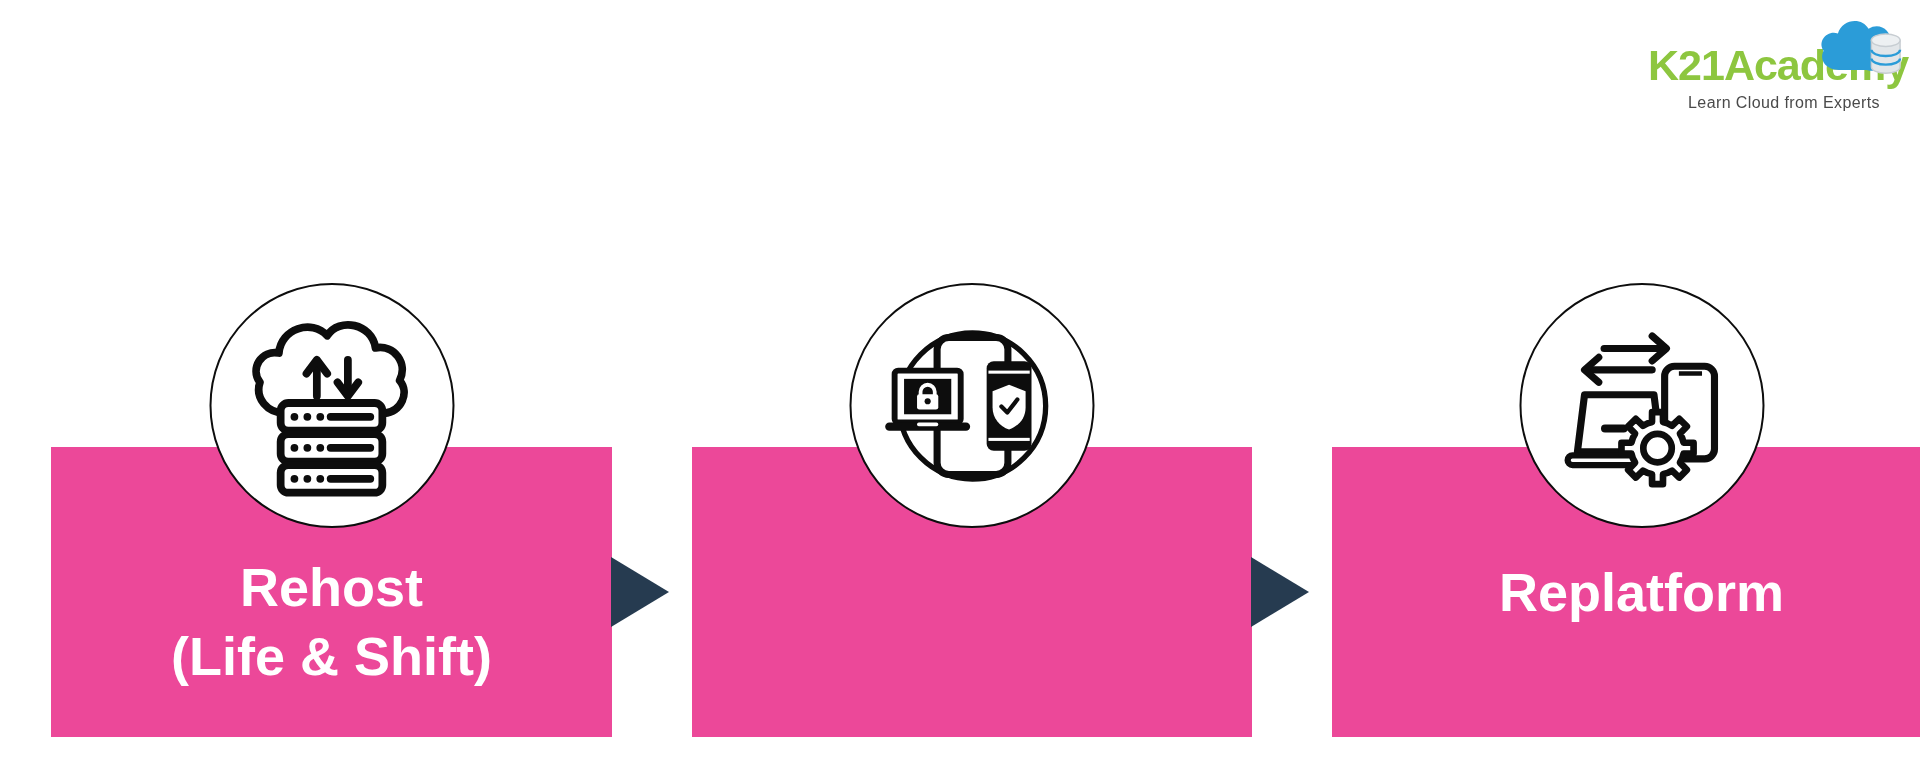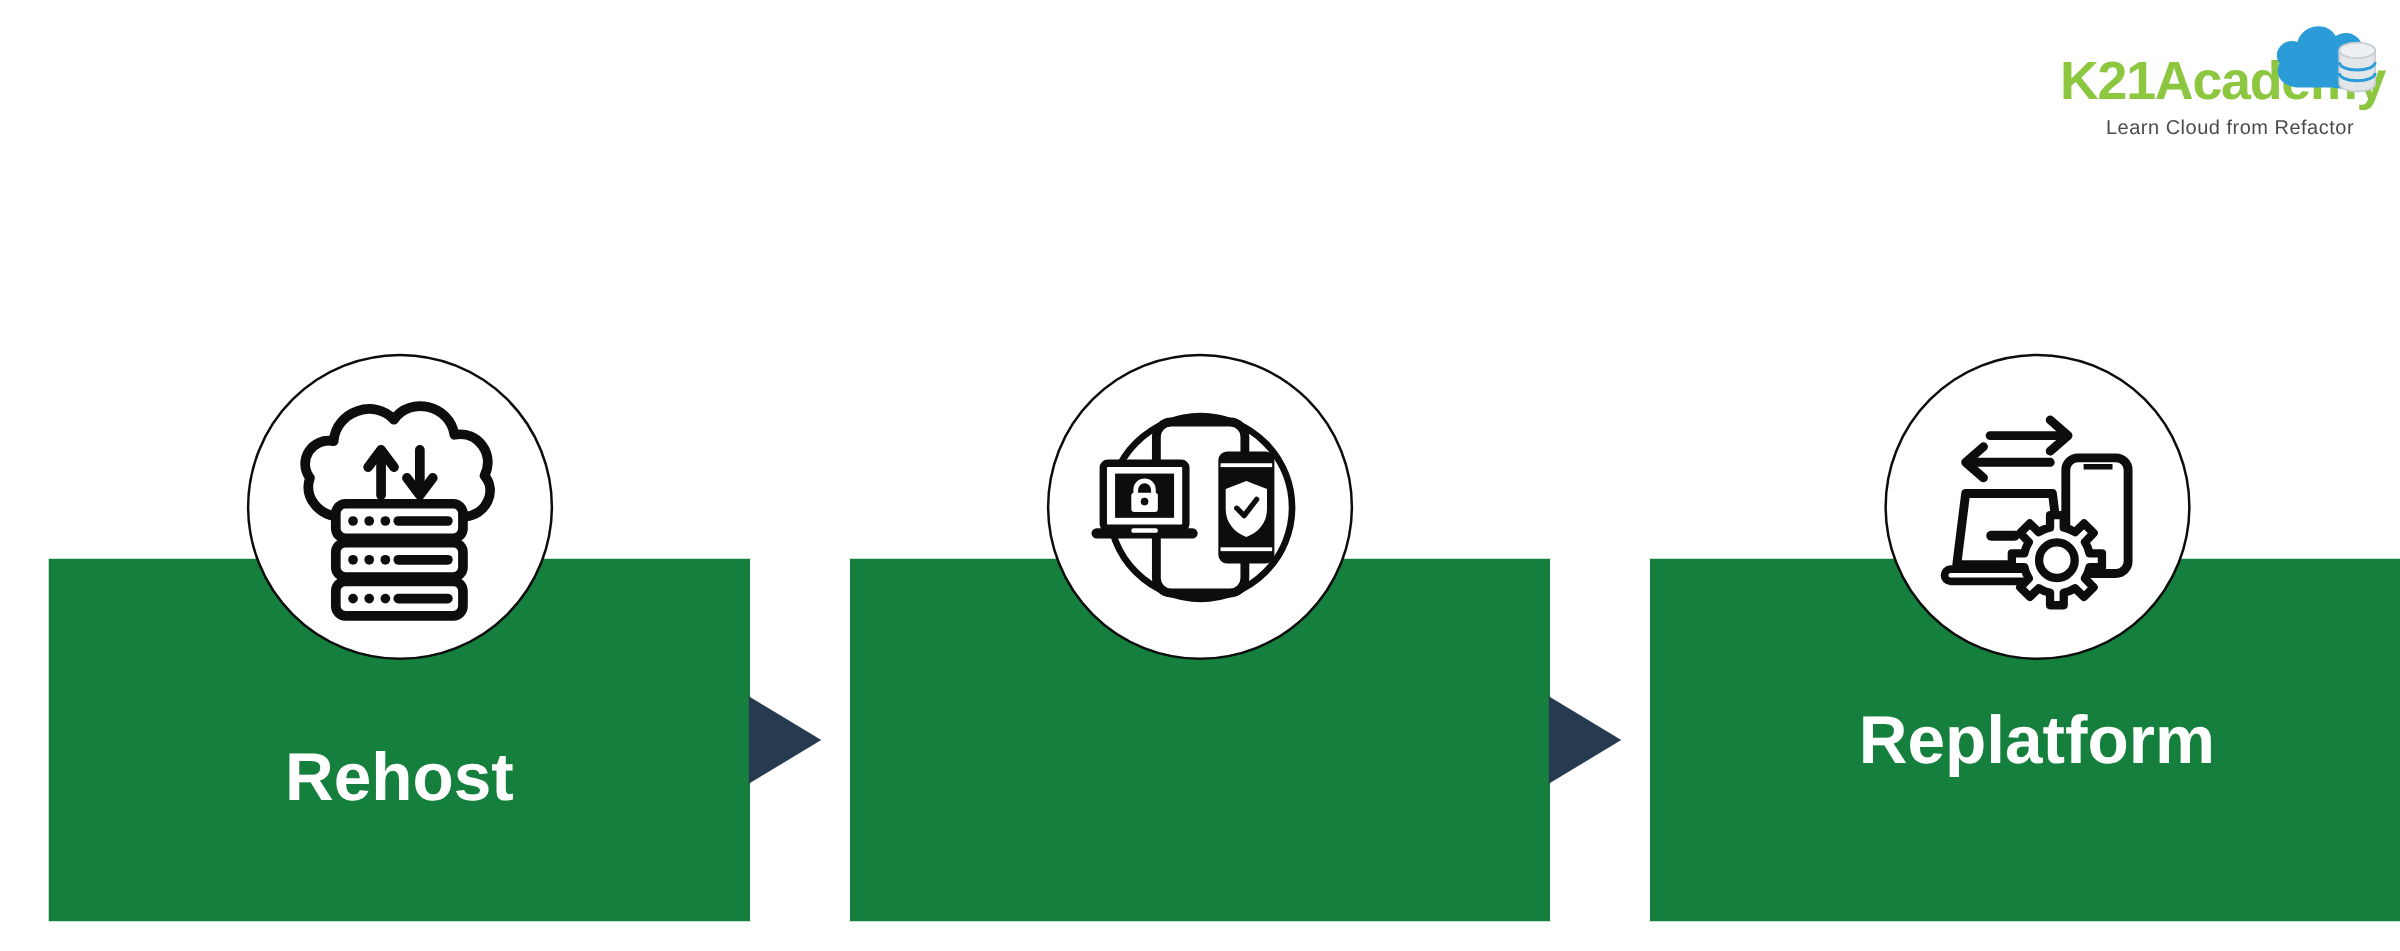--- a/index.html
+++ b/index.html
@@ -19,22 +19,22 @@
     color:#8DC63F; line-height:1;
   }
   .tagline {
     margin-top:7px; text-align:center; padding-left:26px;
     font-size:16px; color:#4a4a4a; letter-spacing:.4px;
   }
 
   
   .step-box {
     position:absolute; top:447px; height:290px;
-    background:#15803d;
-    display:flex; flex-direction:column; align-items:center; justify-content:center;
+    background:#ec4899;
+    display:flex; flex-direction:column; align-items:center; justify-content:center;margin-left:12px;
   }
   .box-0 { left:39px;  width:561px; }
   .box-1 { left:680px; width:560px; }
   .box-2 { left:1320px; width:619px; }
 
   .step-label {
     color:#ffffff; font-weight:bold; font-size:54px;
     text-align:center; line-height:69px;
   }
   .box-0 .step-label { transform:translateY(30px); }
@@ -67,21 +67,21 @@
     <svg class="logo-cloud" viewBox="0 0 92 66">
       <path d="M26 58 C13 58 5 48 10 38 C3 28 14 16 25 20 C29 5 50 2 57 15 C68 8 81 16 80 29 C89 33 89 48 80 53 C74 59 62 60 55 58 Z" fill="#2B9CD8"></path>
       <g>
         <path d="M60 27 v28 a15 6.5 0 0 0 30 0 v-28 z" fill="#E2E6E9" stroke="#C7CDD2" stroke-width="1.5"></path>
         <ellipse cx="75" cy="27" rx="15" ry="6.5" fill="#EDF0F2" stroke="#C7CDD2" stroke-width="1.5"></ellipse>
         <path d="M60 37 a15 6.5 0 0 0 30 0" fill="none" stroke="#2B9CD8" stroke-width="2.5"></path>
         <path d="M60 46 a15 6.5 0 0 0 30 0" fill="none" stroke="#2B9CD8" stroke-width="2.5"></path>
       </g>
     </svg>
     <span class="brand">K21Academy</span>
-    <div class="tagline">Learn Cloud from Refactor</div>
+    <div class="tagline">Learn Cloud from Experts</div>
   </div>
 
   <div class="step-box box-0">
     <div class="icon-badge">
       <svg class="badge-icon-1" viewBox="0 0 210 232">
         <path d="M52 128 C30 128 16 110 22 92 C10 76 24 54 44 58 C46 30 82 18 100 38 C114 16 152 24 156 52 C178 48 194 70 184 90 C196 104 186 126 166 128 Z" fill="#fff" stroke="#0d0d0d" stroke-width="9" stroke-linejoin="round"></path>
         <g stroke="#0d0d0d" stroke-width="9" fill="none" stroke-linecap="round" stroke-linejoin="round">
           <line x1="88" y1="108" x2="88" y2="68"></line>
           <polyline points="76,82 88,66 100,82"></polyline>
         </g>
@@ -109,20 +109,21 @@
             <circle cx="62" cy="204" r="4.5" fill="#0d0d0d"></circle>
               <circle cx="77" cy="204" r="4.5" fill="#0d0d0d"></circle>
               <circle cx="92" cy="204" r="4.5" fill="#0d0d0d"></circle>
             <line x1="104" y1="204" x2="150" y2="204" stroke="#0d0d0d" stroke-width="9" stroke-linecap="round"></line>
           </g>
         </g>
       </svg>
     </div>
     <div class="step-label">
       <div>Rehost</div>
+      <div>(Life &amp; Shift)</div>
     </div>
     <div class="arrow-right"></div>
   </div>
 
   <div class="step-box box-1">
     <div class="icon-badge">
       <svg class="badge-icon-2" viewBox="0 0 200 200">
         <circle cx="100" cy="100" r="62" fill="none" stroke="#0d0d0d" stroke-width="4.5"></circle>
         <rect x="70" y="42" width="60" height="116" rx="10" fill="#fff" stroke="#0d0d0d" stroke-width="6"></rect>
         <g>

